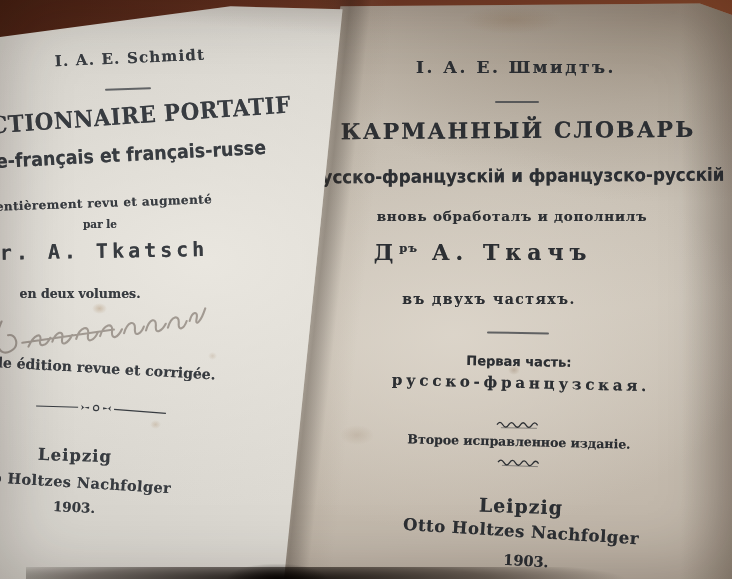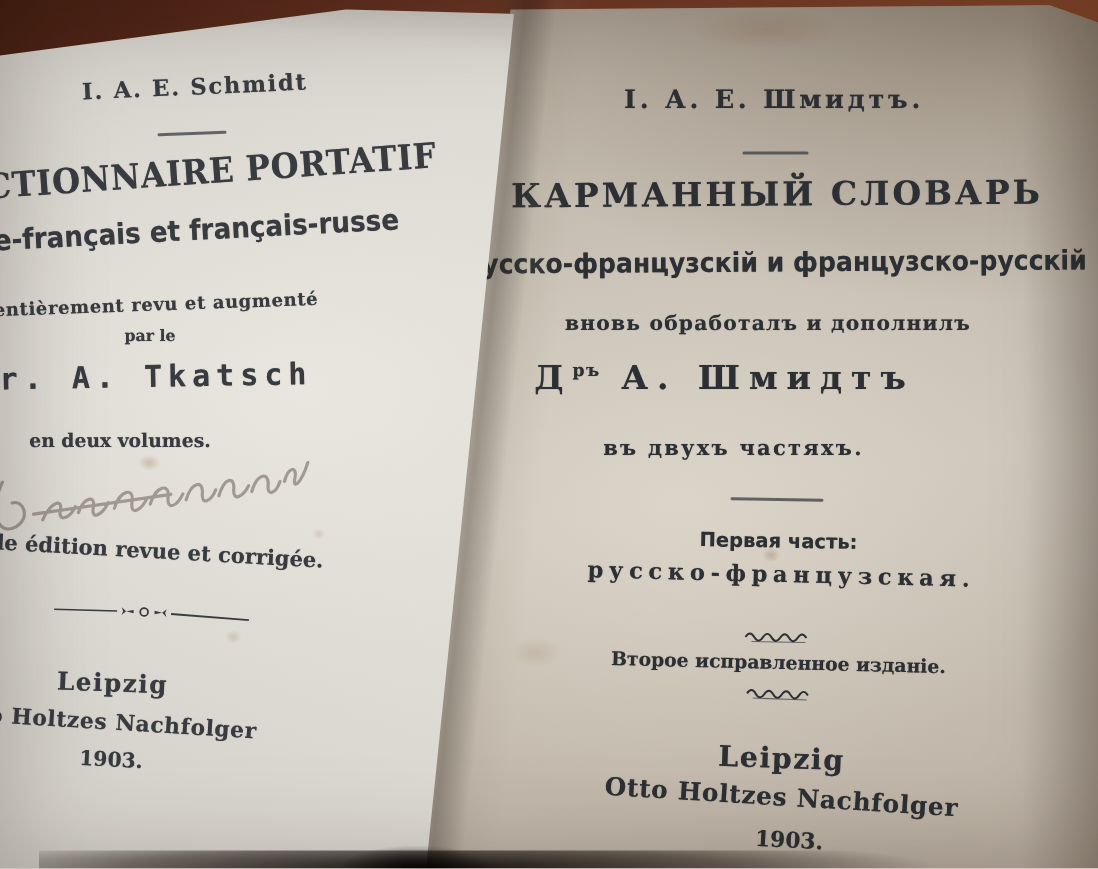--- a/index.html
+++ b/index.html
@@ -65,21 +65,21 @@
 <div id="photo">
 
   <div id="right-page" class="page rp">
     <div class="blk serif" style="left:256px; top:58px; font-size:17px; letter-spacing:2.5px; font-weight:600;">І. А. Е. Шмидтъ.</div>
     <div class="rule" style="left:495px; top:101px; width:44px;"></div>
     <div class="blk serif" style="left:258px; top:118px; font-size:22px; letter-spacing:2px; font-weight:600; transform:rotate(-.4deg);">КАРМАННЫЙ СЛОВАРЬ</div>
     <div class="blk sans" style="left:257px; top:166px; font-size:18px; font-weight:bold; transform:rotate(-.4deg) scaleX(.93);">русско-французскій и французско-русскій</div>
     <div class="blk serif" style="left:252px; top:209px; font-size:13.5px; letter-spacing:.8px; font-weight:600;">вновь обработалъ и дополнилъ</div>
     <div class="blk serif" style="left:223px; top:240px; font-size:22px; letter-spacing:6px; font-weight:600;">
       <span>Д</span><sup class="ed">ръ</sup>
-      <span>А. Шмидтъ</span>
+      <span>А. Ткачъ</span>
     </div>
     <div class="blk serif" style="left:229px; top:292px; font-size:14px; letter-spacing:1.5px; font-weight:600;">въ двухъ частяхъ.</div>
     <div class="rule" style="left:487px; top:332px; width:62px; transform:rotate(1deg);"></div>
     <div class="blk sans" style="left:259px; top:355px; font-size:13px; font-weight:bold; transform:rotate(1deg);">Первая часть:</div>
     <div class="blk serif" style="left:261px; top:375px; font-size:15px; letter-spacing:3.8px; font-weight:600; transform:rotate(1.4deg);">русско-французская.</div>
     <svg width="46" height="10" viewBox="0 0 46 10" style="position:absolute; left:496px; top:420px; transform:rotate(1deg);">
       <path d="M1 5 q2.9 -4.6 5.8 0 t5.8 0 t5.8 0 t5.8 0 t5.8 0 t5.8 0 t5.8 0" fill="none" stroke="var(--ink-right)" stroke-width="1.3"></path>
       <line x1="5" y1="8" x2="41" y2="8" stroke="var(--ink-right)" stroke-width=".7" opacity=".65"></line>
     </svg>
     <div class="blk serif" style="left:259px; top:435px; font-size:12.5px; font-weight:bold; transform:rotate(1.4deg);">Второе исправленное изданіе.</div>

